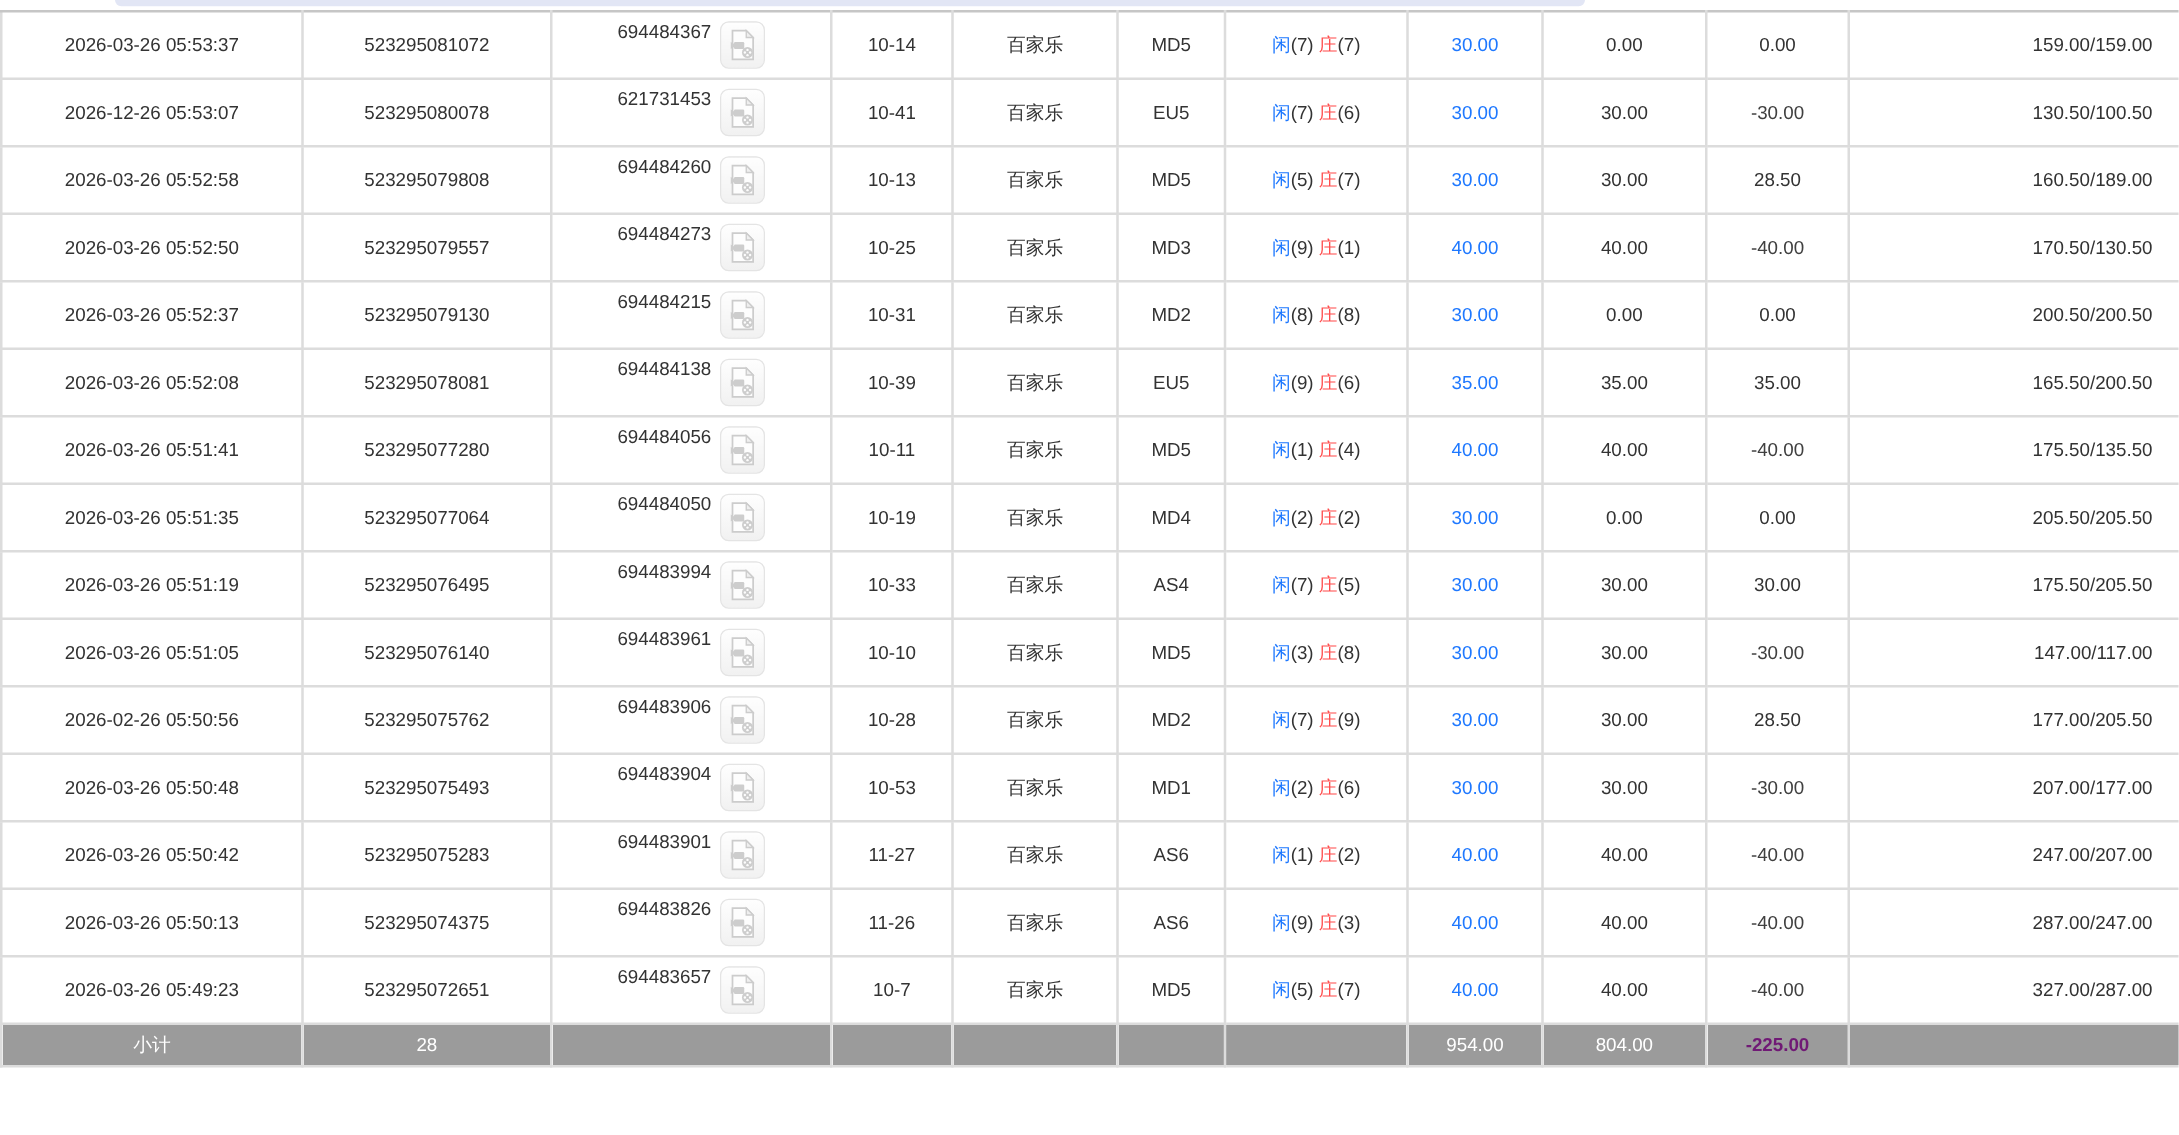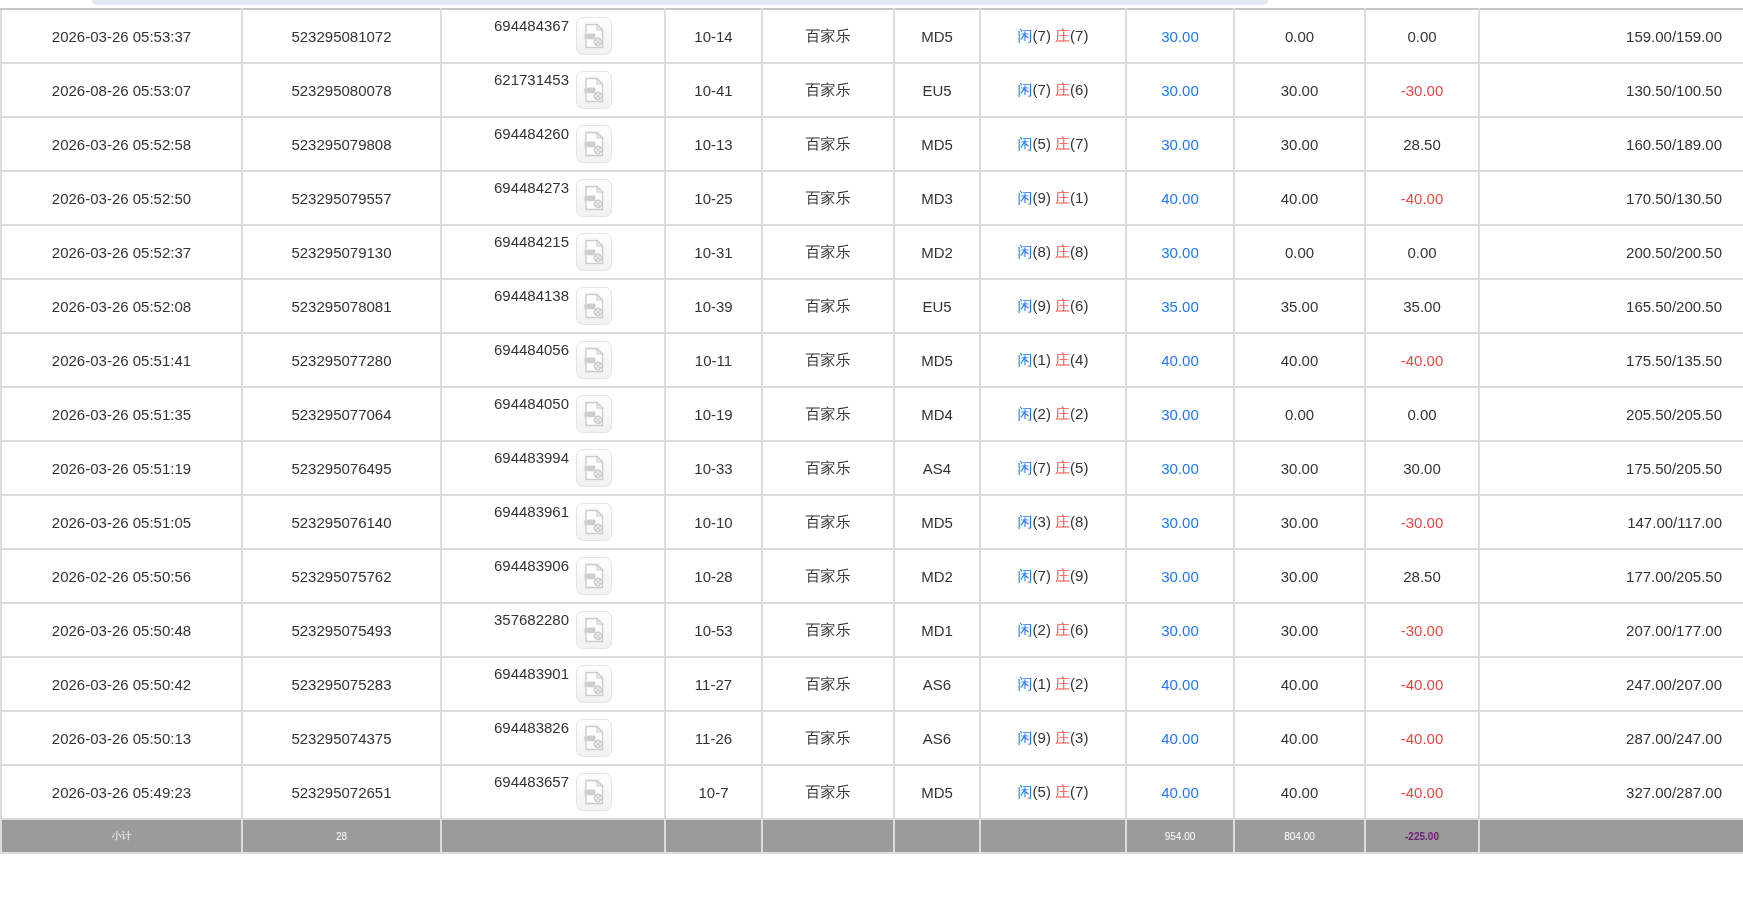--- a/index.html
+++ b/index.html
@@ -12,32 +12,32 @@
 
   table.records{position:absolute;top:8px;left:0;width:1743px;
         border-collapse:collapse;table-layout:fixed;font-size:15px;color:#333;}
   td{border:2px solid #dcdcdc;text-align:center;vertical-align:middle;
      padding:0;overflow:hidden;white-space:nowrap;}
   td:last-child{border-right:none;}
   tr.data-row{height:54px;background:#fff;}
   tbody.data tr:first-child td{border-top:2px solid #c6c6c6;}
 
   .blue{color:#1e78ff;}
-  .red{color:#ef4444;}
+  .red{color:#404040;}
   .banker-red{color:#ff4d4d;}
   .right{text-align:right;padding-right:22px;}
 
   .cellflex{display:flex;align-items:flex-start;justify-content:center;gap:7px;}
   .icon-btn{display:inline-flex;align-items:center;justify-content:center;
             width:36px;height:38px;border:1px solid #e4e4e4;border-radius:7px;
             background:linear-gradient(#fefefe,#f1f1f1);cursor:pointer;padding:0;}
   .icon-btn svg{display:block;}
 
   tr.summary-row{height:34px;}
-  tr.summary-row td{background:#9b9b9b;color:#fff;font-size:10px;margin-top:41px;}
+  tr.summary-row td{background:#9b9b9b;color:#fff;font-size:15px;margin-top:41px;}
   tr.summary-row td.red{color:#701a75;font-weight:bold;}
 </style>
 </head>
 <body>
 
 <div class="viewport">
   <div class="top-edge"></div>
 
   <table class="records">
     <colgroup id="cols">
@@ -79,21 +79,21 @@
           <td>10-14</td>
           <td>百家乐</td>
           <td>MD5</td>
           <td><span><span class="blue">闲</span><span>(7)</span></span> <span><span class="banker-red">庄</span><span>(7)</span></span></td>
           <td class="blue">30.00</td>
           <td>0.00</td>
           <td>0.00</td>
           <td class="right">159.00/159.00</td>
         </tr>
         <tr class="data-row">
-          <td>2026-08-26 05:53:07</td>
+          <td>2026-12-26 05:53:07</td>
           <td>523295080078</td>
           <td>
             <div class="cellflex">
               <span>621731453</span>
               <button class="icon-btn">
                 <svg width="22" height="26" viewBox="0 0 22 26">
                   <path d="M3 1.5 h11 l5.5 5.5 v17.5 h-16.5 z" fill="#fdfdfd" stroke="#cccccc" stroke-width="1.4"></path>
                   <path d="M14 1.5 v5.5 h5.5 z" fill="#efefef" stroke="#cccccc" stroke-width="1.1"></path>
                   <rect x="4.2" y="10.6" width="8.2" height="5.6" rx="1" fill="#cdcdcd"></rect>
                   <path d="M4.6 12.4 L1.6 10.6 V16.2 L4.6 14.4 Z" fill="#cdcdcd"></path>
@@ -383,21 +383,21 @@
           <td class="blue">30.00</td>
           <td>30.00</td>
           <td>28.50</td>
           <td class="right">177.00/205.50</td>
         </tr>
         <tr class="data-row">
           <td>2026-03-26 05:50:48</td>
           <td>523295075493</td>
           <td>
             <div class="cellflex">
-              <span>357682280</span>
+              <span>694483904</span>
               <button class="icon-btn">
                 <svg width="22" height="26" viewBox="0 0 22 26">
                   <path d="M3 1.5 h11 l5.5 5.5 v17.5 h-16.5 z" fill="#fdfdfd" stroke="#cccccc" stroke-width="1.4"></path>
                   <path d="M14 1.5 v5.5 h5.5 z" fill="#efefef" stroke="#cccccc" stroke-width="1.1"></path>
                   <rect x="4.2" y="10.6" width="8.2" height="5.6" rx="1" fill="#cdcdcd"></rect>
                   <path d="M4.6 12.4 L1.6 10.6 V16.2 L4.6 14.4 Z" fill="#cdcdcd"></path>
                   <circle cx="15" cy="19" r="4.4" fill="#cdcdcd"></circle>
                   <circle cx="15" cy="16.9" r="0.95" fill="#fdfdfd"></circle>
                   <circle cx="15" cy="21.1" r="0.95" fill="#fdfdfd"></circle>
                   <circle cx="12.9" cy="19" r="0.95" fill="#fdfdfd"></circle>

